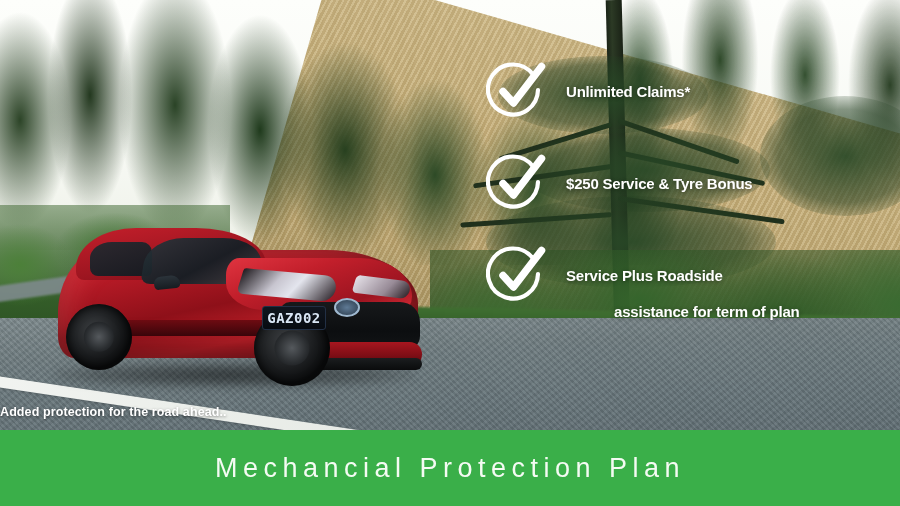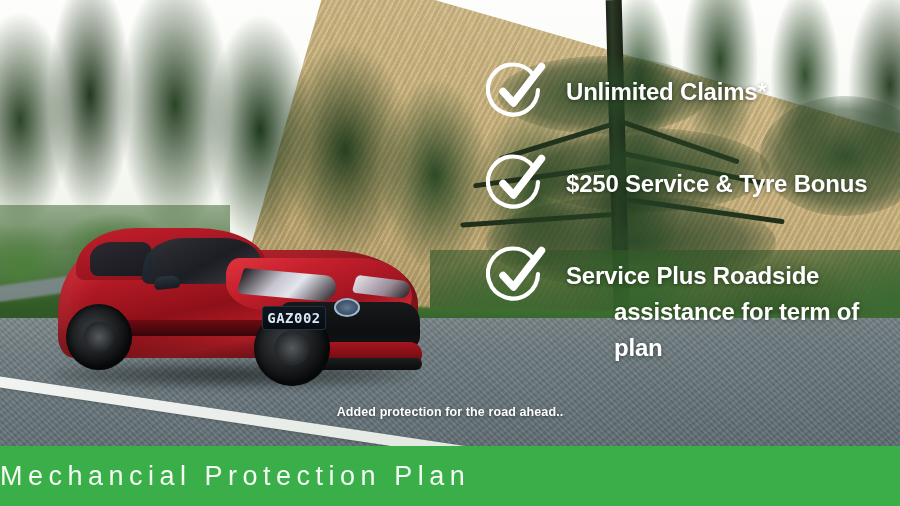--- a/index.html
+++ b/index.html
@@ -320,49 +320,50 @@
   .check-icon {
     flex: 0 0 auto;
     width: 62px;
     height: 62px;
     margin-right: 18px;
     margin-top: -4px;
   }
   .check-icon svg { display: block; width: 62px; height: 62px; }
   .benefit-text {
     color: #ffffff;
-    font-size: 24px;
+    font-size: 15px;
     font-weight: 700;
     line-height: 36px;
     letter-spacing: -.2px;
     text-shadow: 0 1px 4px rgba(0,0,0,.45);
     padding-top: 10px;
   }
   .benefit-text .line2 { display: block; margin-left: 48px; }
 
   .caption {
     position: absolute;
     left: 0; top: 405px;
     width: 100%;
-    text-align: center;
+    text-align: left;
     color: #ffffff;
     font-size: 12.5px;
     font-weight: 700;
     letter-spacing: .1px;
     text-shadow: 0 1px 3px rgba(0,0,0,.5);
   }
 
   .footer {
     position: absolute;
     left: 0; bottom: 0;
     width: 100%;
-    height: 60px;
+    height: 76px;
     background: #3aaf49;
     display: flex;
     align-items: center;
+    justify-content: center;
   }
   .footer-title {
     color: #f4fbf3;
     font-size: 27px;
     font-weight: 400;
     letter-spacing: 5.5px;
     line-height: 1;
   }
 </style>
 </head>

